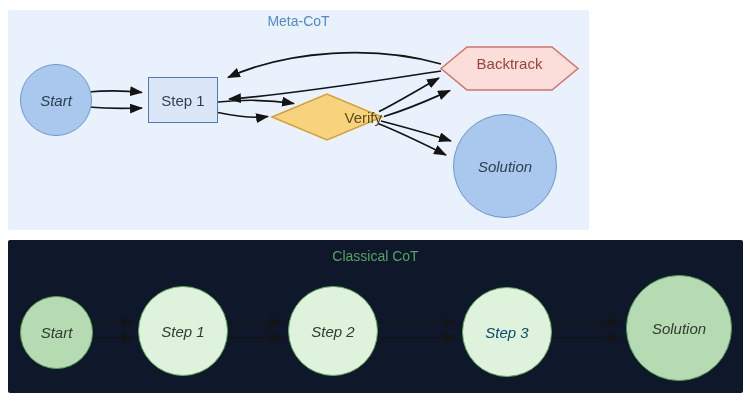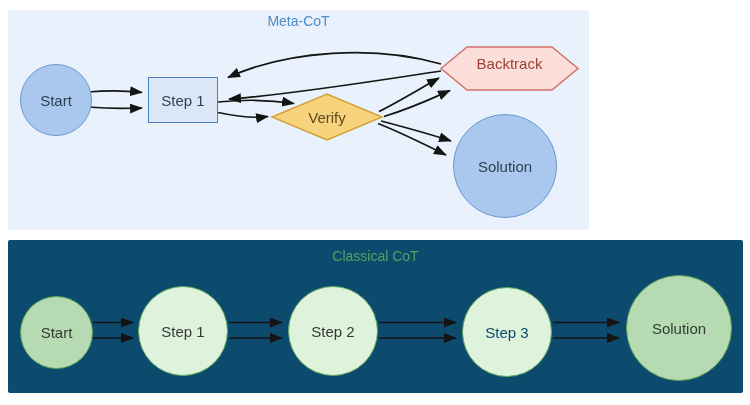--- a/index.html
+++ b/index.html
@@ -2,34 +2,34 @@
 <html><head>
 <meta charset="utf-8">
 <style>
   html,body{margin:0;padding:0;background:#ffffff;}
   .canvas{
     position:relative;width:750px;height:405px;background:#ffffff;
     font-family:"Liberation Sans", sans-serif;overflow:hidden;
   }
   .panel{position:absolute;border-radius:2px;}
   .panel-top{left:8px;top:10px;width:581px;height:220px;background:#e9f2fc;}
-  .panel-bottom{left:8px;top:240px;width:735px;height:153px;background:#0c4a6e;}
+  .panel-bottom{left:8px;top:240px;width:735px;height:153px;background:#0f172a;}
   .panel-title{position:absolute;left:0;right:0;text-align:center;font-size:14px;}
   .panel-title.blue{top:3px;color:#4d8bc9;}
   .panel-title.green{top:8px;color:#56a361;}
   .node{
     position:absolute;display:flex;align-items:center;justify-content:center;
     box-sizing:border-box;font-size:15px;text-align:center;
   }
-  .circle{border-radius:50%;}
+  .circle{border-radius:50%;font-style:italic;}
   
   .n-start   {left:20px; top:64px; width:72px; height:72px; background:#aac8ee;border:1.5px solid #6a98d4;color:#2e4053;}
   .n-step1   {left:148px;top:77px; width:70px; height:46px; background:#dbe7f7;border:1.5px solid #4d7cbe;color:#2e4053;}
   .n-solution{left:453px;top:114px;width:104px;height:104px;background:#aac8ee;border:1.5px solid #6a98d4;color:#2e4053;}
-  .lbl-verify   {left:272px;top:93px;width:110px;height:48px;color:#5c4a18;}
+  .lbl-verify   {left:272px;top:93px;width:110px;height:48px;color:#5c4a18;justify-content:flex-end;}
   .lbl-backtrack{left:441px;top:47px;width:137px;height:32px;color:#9d4138;}
   
   .b-start   {left:20px; top:296px;width:73px; height:73px; background:#b6dbb2;border:1.5px solid #55a052;color:#343b34;}
   .b-step1   {left:138px;top:286px;width:90px; height:90px; background:#def2dc;border:1.5px solid #5fa85c;color:#343b34;}
   .b-step2   {left:288px;top:286px;width:90px; height:90px; background:#def2dc;border:1.5px solid #5fa85c;color:#343b34;}
   .b-step3   {left:462px;top:287px;width:90px; height:90px; background:#def2dc;border:1.5px solid #5fa85c;color:#0c4a6e;}
   .b-solution{left:626px;top:275px;width:106px;height:106px;background:#b6dbb2;border:1.5px solid #55a052;color:#343b34;}
   svg.edges{position:absolute;left:0;top:0;pointer-events:none;}
   svg.edges path.edge{fill:none;stroke:#141414;stroke-width:1.7;}
   polygon.shape-verify{stroke:#d4a136;stroke-width:1.5;}

